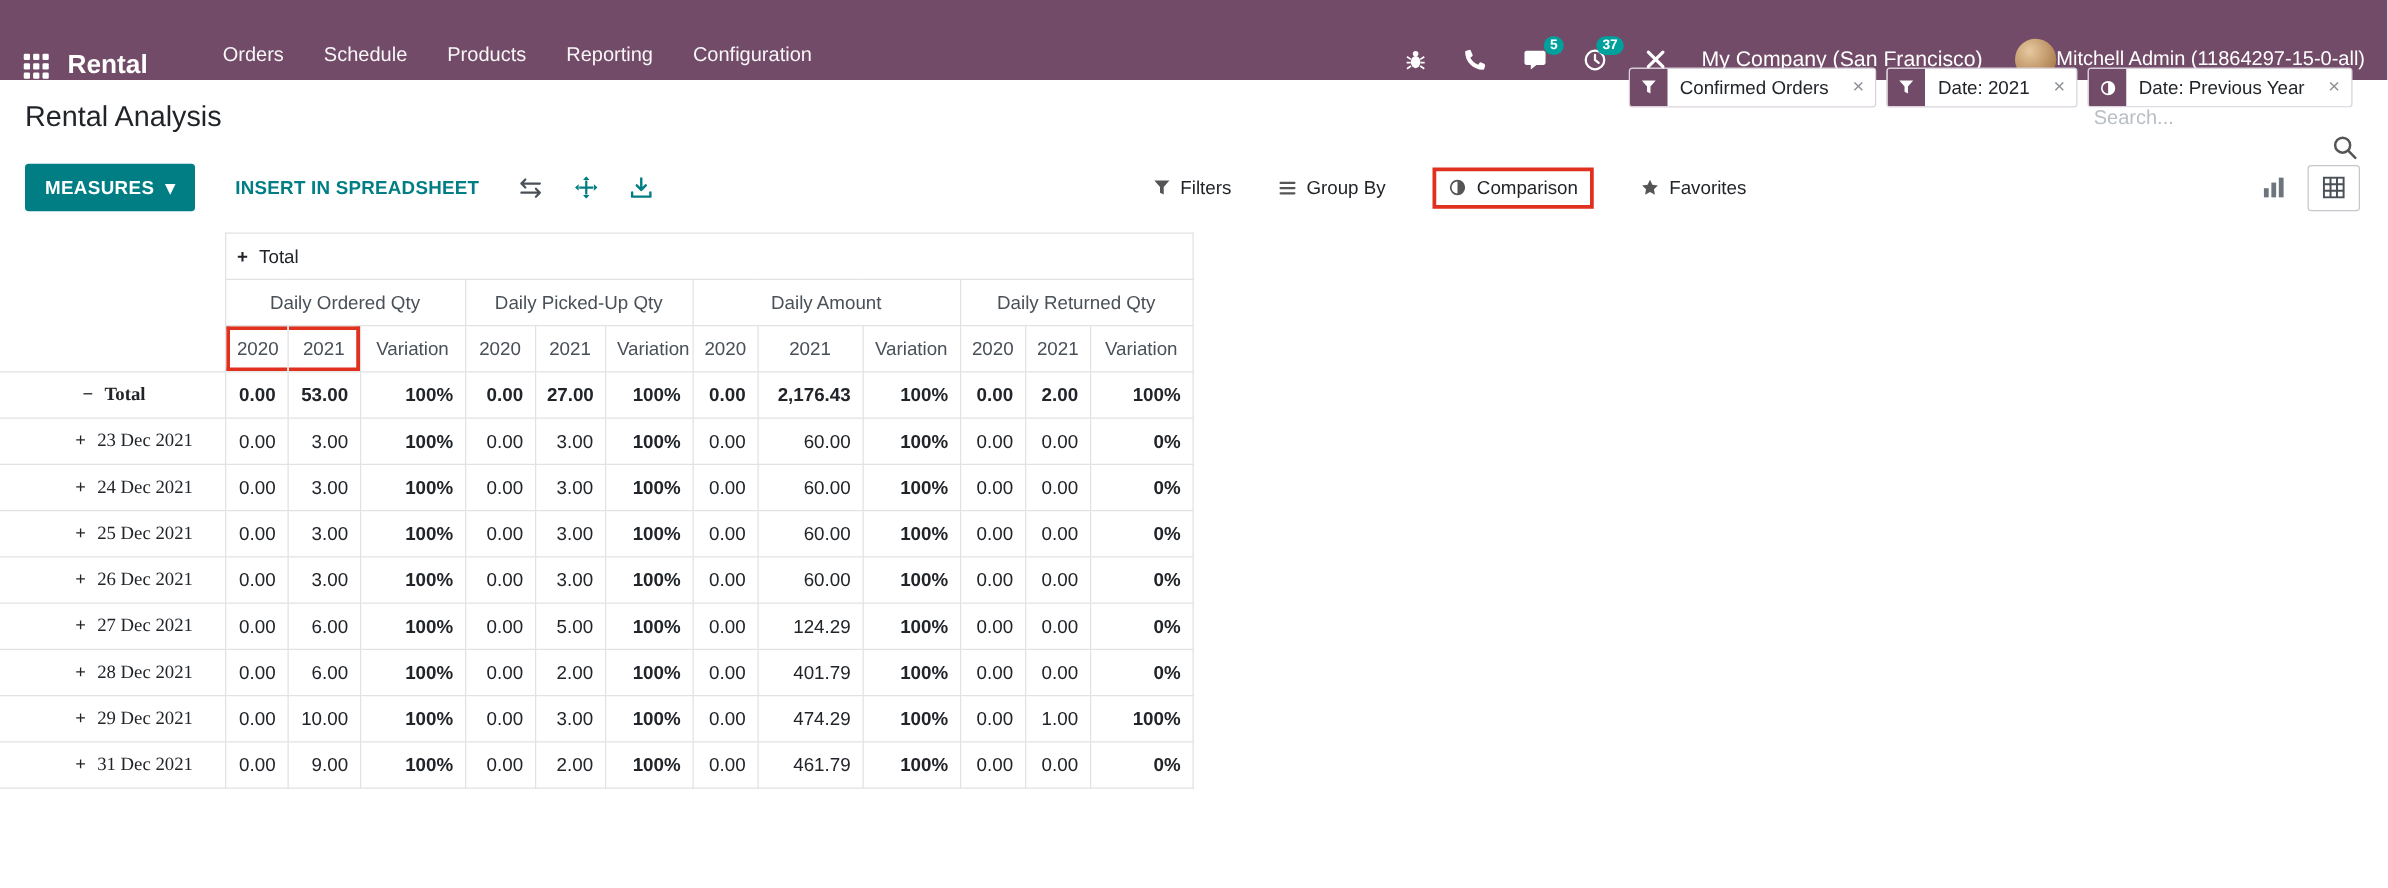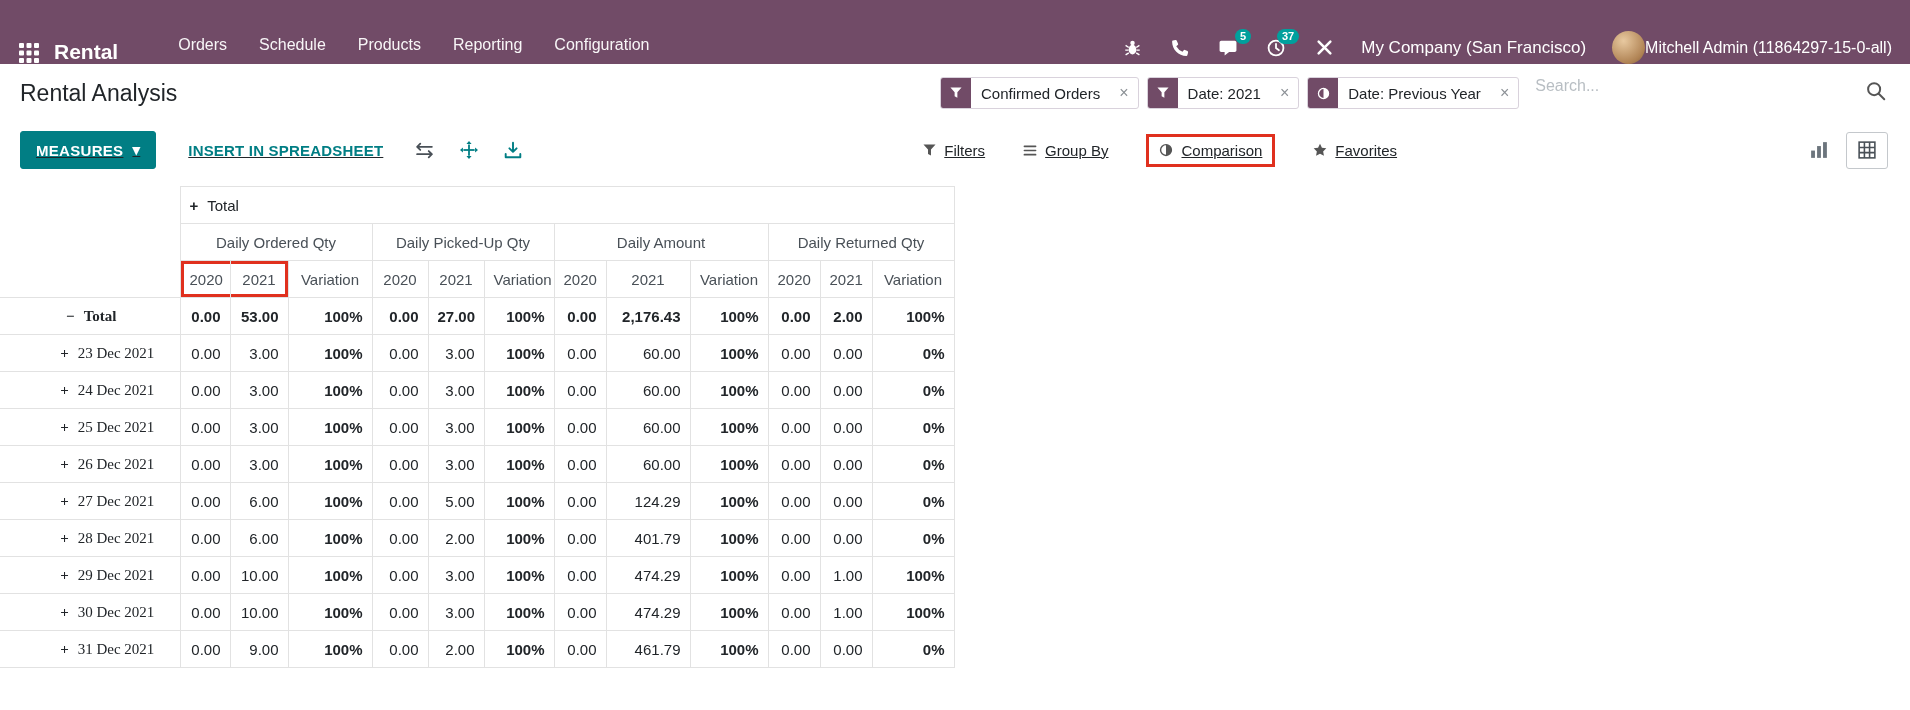--- a/index.html
+++ b/index.html
@@ -28,34 +28,34 @@
   }
   .company { font-size: 17px; white-space: nowrap; }
   .user-wrap { display: flex; align-items: center; cursor: pointer; }
   .avatar { width: 33px; height: 33px; border-radius: 50%;
     background: radial-gradient(circle at 35% 30%, #e8c9a0, #b08354 70%, #7a5b3a); flex: none; }
   .user { font-size: 16px; white-space: nowrap; }
 
   
   .control-row { display: flex; align-items: center; height: 58px; padding: 0 20px; }
   .page-title { font-size: 23px; color: #212529; font-weight: 400; }
-  .searchbar { margin-left: auto; display: flex; align-items: flex-start; width: 950px; }
+  .searchbar { margin-left: auto; display: flex; align-items: flex-end; width: 950px; flex-direction: column; }
   .facet {
     display: flex; align-items: stretch; border: 1px solid #d9d2dc; border-radius: 3px;
     margin-right: 8px; height: 32px; background: #fff; overflow: hidden; flex: none;
   }
   .facet-icon { width: 30px; background: #714B67; color: #fff; display: flex; align-items: center; justify-content: center; }
   .facet-label { padding: 0 10px; font-size: 15px; color: #212529; display: flex; align-items: center; white-space: nowrap; }
   .facet-remove { padding: 0 9px; color: #8c9196; font-size: 16px; display: flex; align-items: center; cursor: pointer; }
   .search-input { border: none; outline: none; flex: 1; min-width: 60px; font-size: 16px; color: #0c4a6e; padding: 0 8px; }
   .search-input::placeholder { color: #b8bec3; }
   .magnifier-btn { color: #555; cursor: pointer; display: flex; padding: 4px; }
 
   
-  .toolbar { display: flex; align-items: center; height: 56px; padding: 0 20px; text-decoration: underline; }
+  .toolbar { display: flex; align-items: center; height: 56px; padding: 0 20px; }
   .btn-measures {
     background: #017E84; border: 1px solid #017E84; color: #fff; font-weight: 700;
     font-size: 15px; letter-spacing: .3px; padding: 9px 15px; border-radius: 3px;
     cursor: pointer; display: flex; align-items: center; gap: 9px; font-family: inherit;
   }
   .insert-link { color: #017E84; font-weight: 700; font-size: 15px; margin-left: 32px; cursor: pointer; letter-spacing: .2px; white-space: nowrap; }
   .tb-icons { display: flex; gap: 26px; margin-left: 32px; align-items: center; }
   .tb-icon { cursor: pointer; display: flex; }
   .flip-axis { color: #495057; }
   .teal-ic { color: #017E84; }
@@ -428,35 +428,20 @@
           <td>3.00</td>
           <td class="var-pos">100%</td>
           <td>0.00</td>
           <td>474.29</td>
           <td class="var-pos">100%</td>
           <td>0.00</td>
           <td>1.00</td>
           <td class="var-pos">100%</td>
         </tr>
         <tr>
-          <th class="row-label lvl1"><span class="expander">+</span><span>30 Dec 2021</span></th>
-          <td>0.00</td>
-          <td>10.00</td>
-          <td class="var-pos">100%</td>
-          <td>0.00</td>
-          <td>3.00</td>
-          <td class="var-pos">100%</td>
-          <td>0.00</td>
-          <td>474.29</td>
-          <td class="var-pos">100%</td>
-          <td>0.00</td>
-          <td>1.00</td>
-          <td class="var-pos">100%</td>
-        </tr>
-        <tr>
           <th class="row-label lvl1"><span class="expander">+</span><span>31 Dec 2021</span></th>
           <td>0.00</td>
           <td>9.00</td>
           <td class="var-pos">100%</td>
           <td>0.00</td>
           <td>2.00</td>
           <td class="var-pos">100%</td>
           <td>0.00</td>
           <td>461.79</td>
           <td class="var-pos">100%</td>

